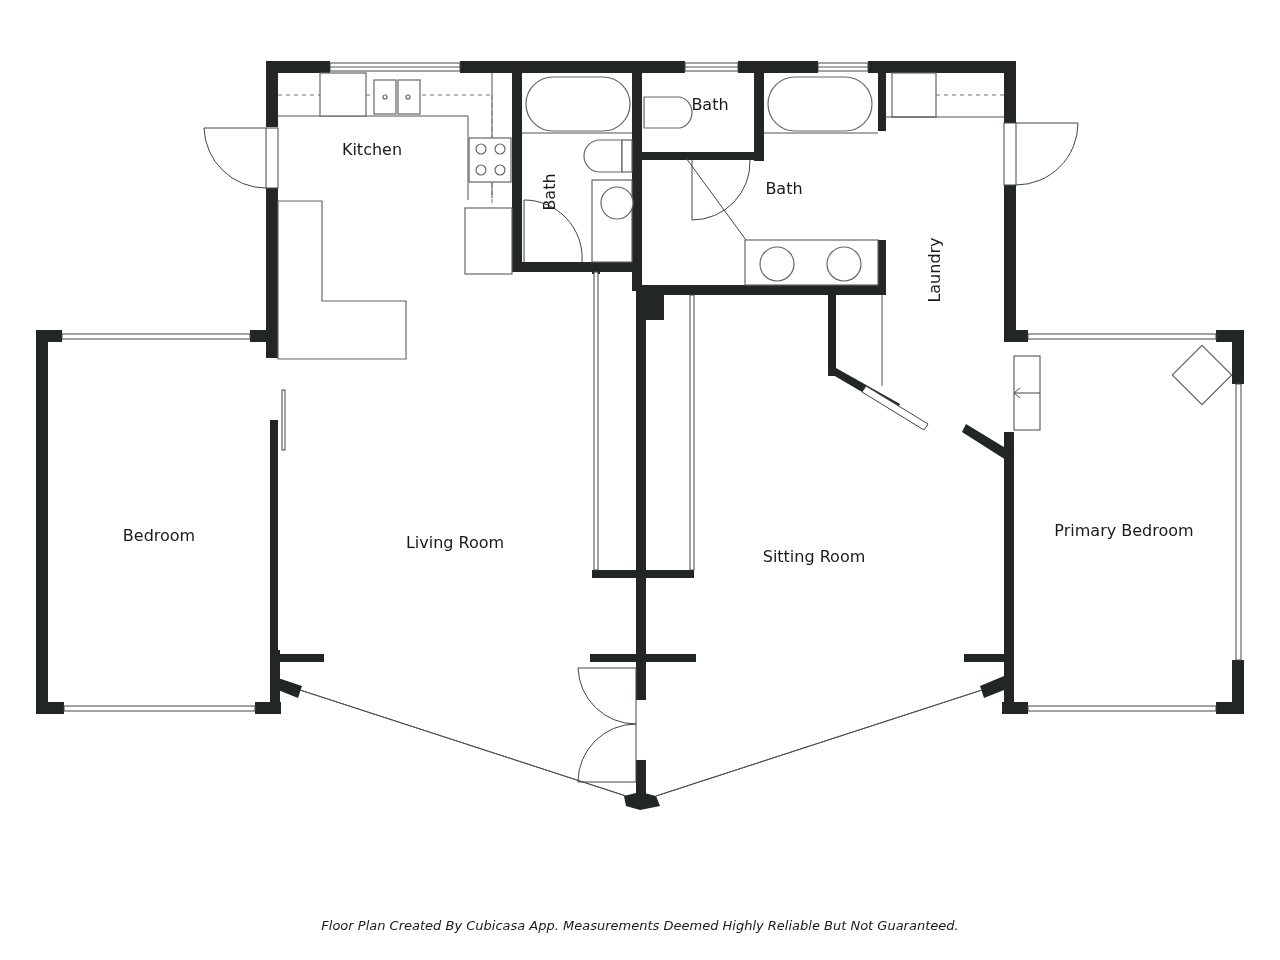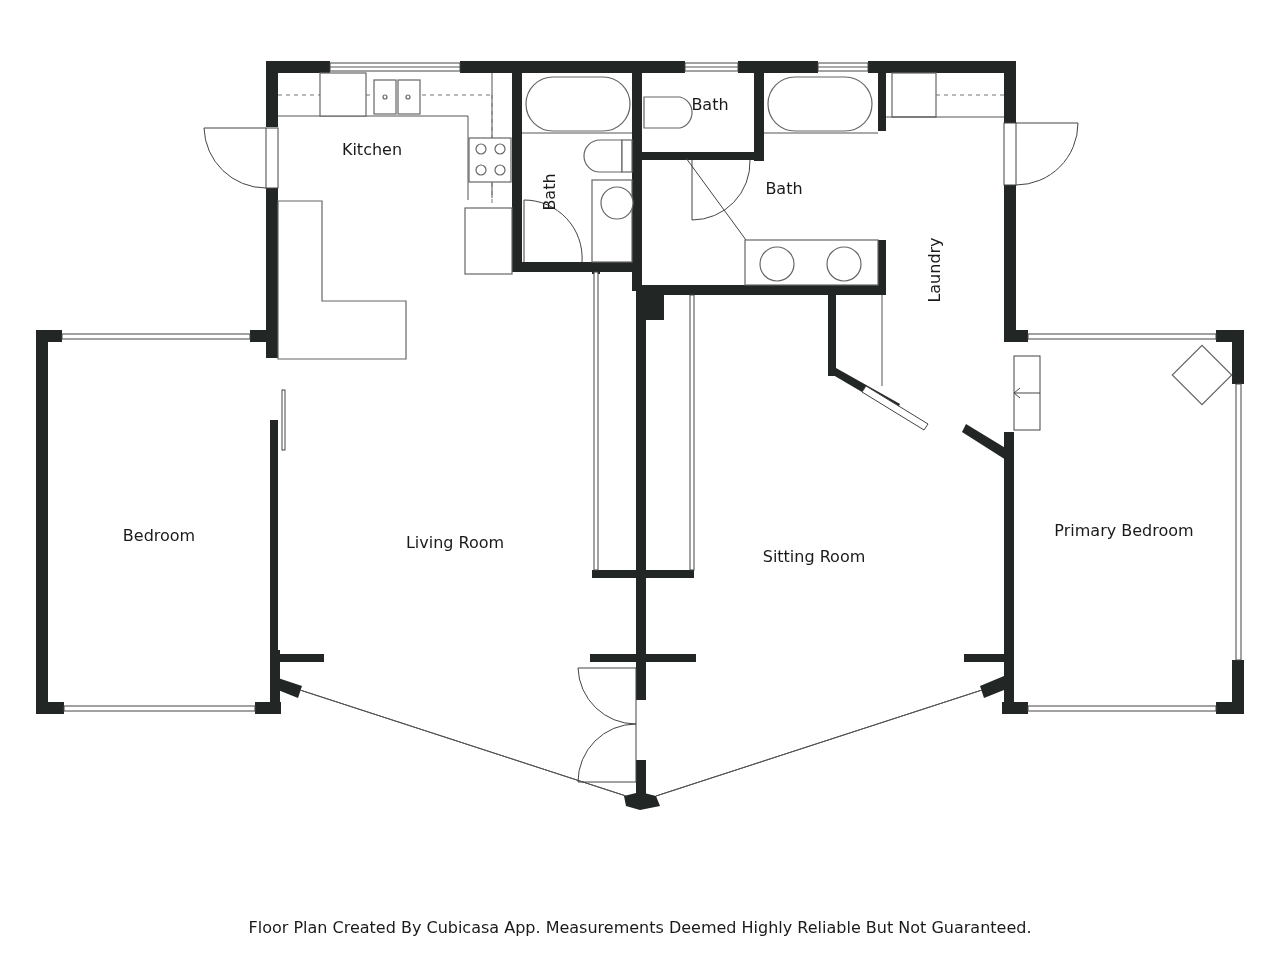--- a/index.html
+++ b/index.html
@@ -5,21 +5,21 @@
   html, body { margin: 0; padding: 0; background: #ffffff; }
   body { width: 1280px; height: 960px; position: relative; overflow: hidden; font-family: "DejaVu Sans", sans-serif; }
   #plan { position: absolute; left: 0; top: 0; width: 1280px; height: 960px; }
   .wall { fill: #222625; }
   .thin { stroke: #555; stroke-width: 1; fill: none; }
   .fix { stroke: #666; stroke-width: 1.2; fill: #fff; }
   .dash { stroke: #777; stroke-width: 1; stroke-dasharray: 4 4; fill: none; }
   .win { stroke: #444; stroke-width: 1; fill: #fff; }
   .door { stroke: #444; stroke-width: 1; fill: none; }
   .label { font-family: "DejaVu Sans", sans-serif; font-size: 16px; fill: #1a1a1a; }
-  #footer { position: absolute; left: 0; width: 1280px; top: 918px; text-align: center; font-family: "DejaVu Sans", sans-serif; font-size: 16px; color: #1a1a1a; }
+  #footer { position: absolute; left: 0; width: 1280px; top: 918px; text-align: center; font-family: "DejaVu Sans", sans-serif; font-size: 13px; color: #1a1a1a; font-style: italic; }
 </style>
 </head>
 <body>
 
 <svg id="plan" viewBox="0 0 1280 960" xmlns="http://www.w3.org/2000/svg">
 
   <g>
 
     <rect class="wall" x="266" y="61" width="64" height="12"></rect>
     <rect class="wall" x="460" y="61" width="225" height="12"></rect>

